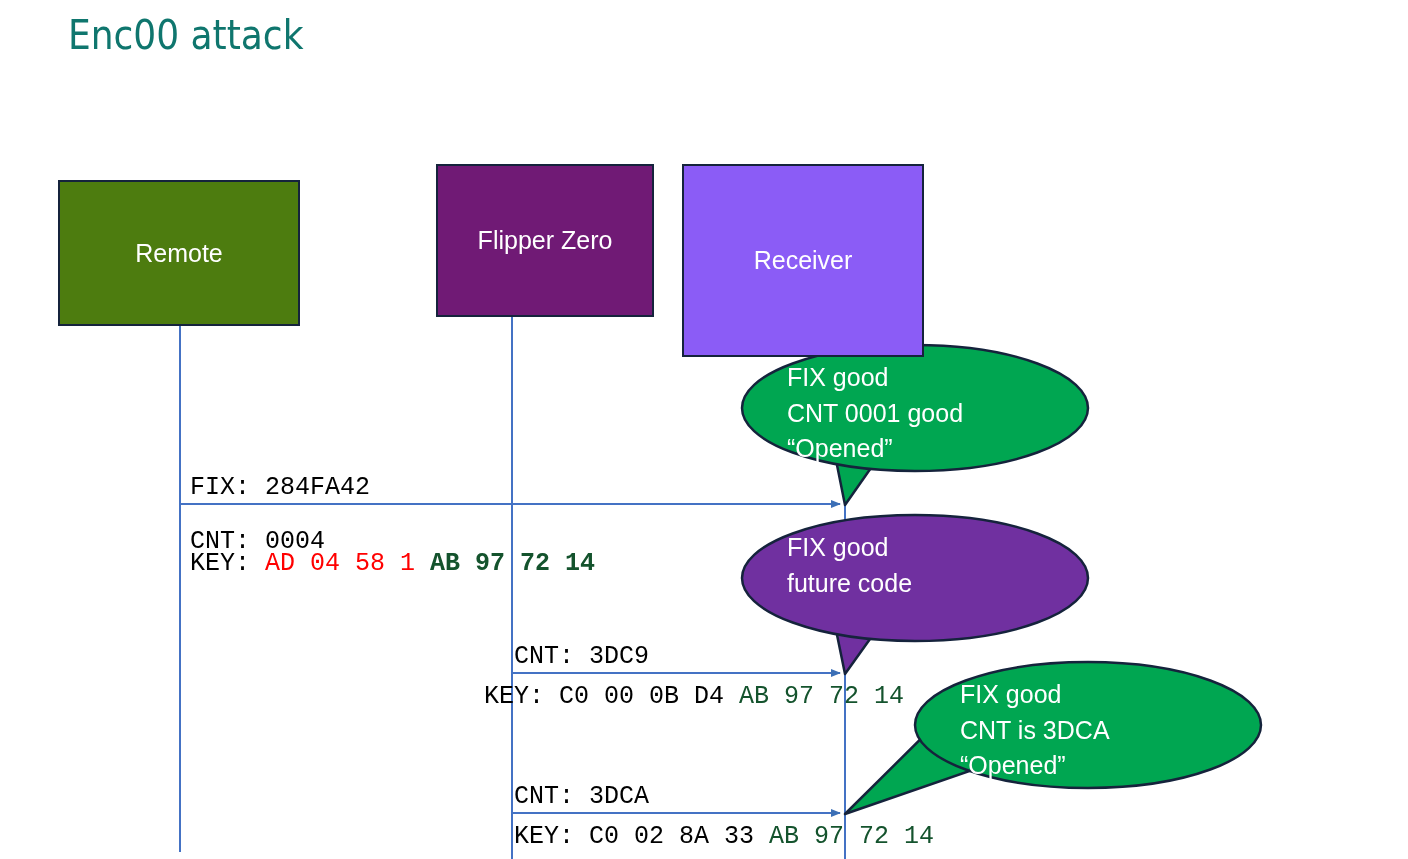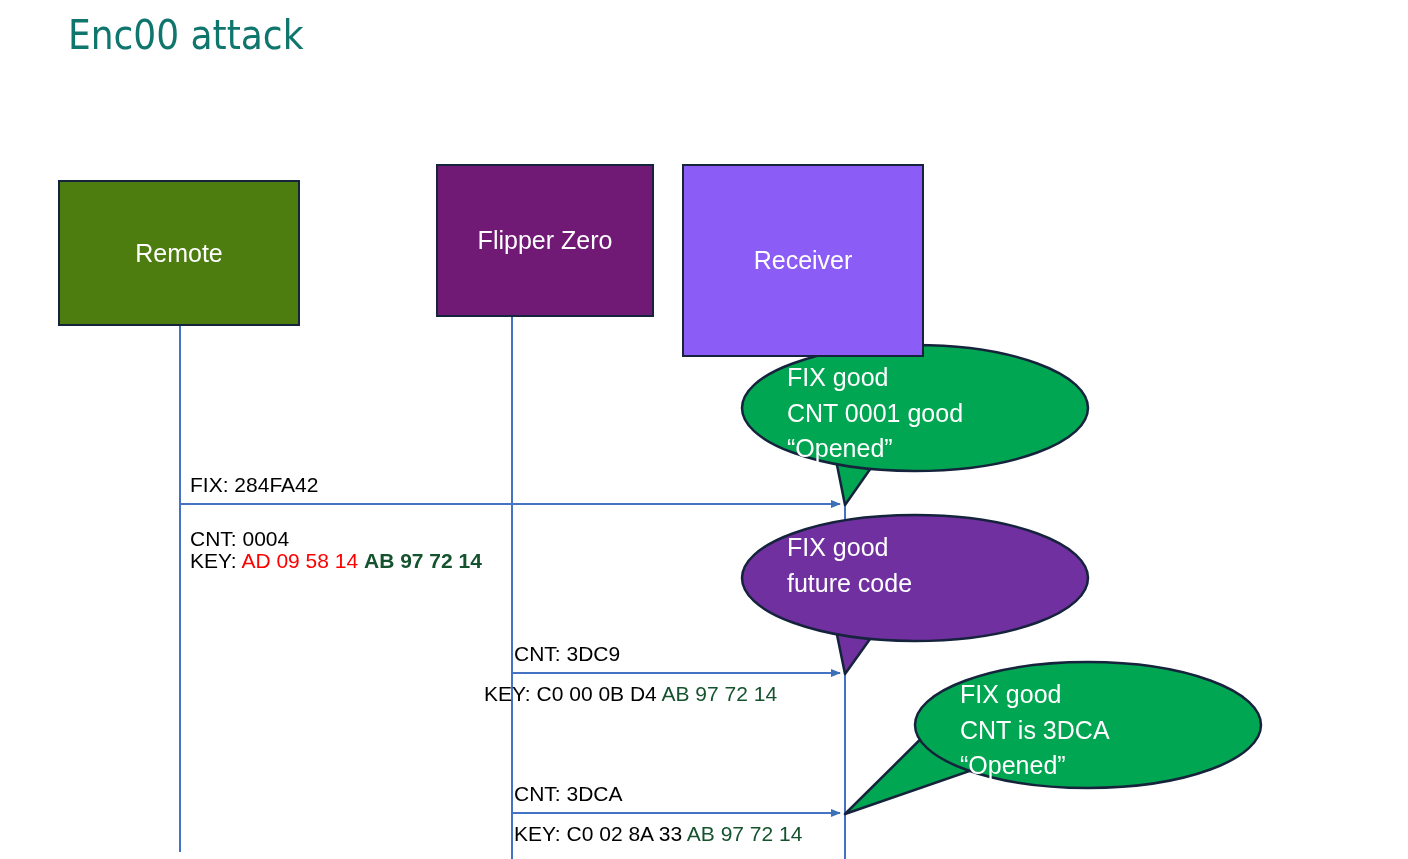--- a/index.html
+++ b/index.html
@@ -49,24 +49,24 @@
   }
   .actor-label {
     color: #ffffff;
     font-size: 25px;
     font-family: "Liberation Sans", sans-serif;
     white-space: nowrap;
   }
 
   .msg-line {
     position: absolute;
-    font-size: 21px;
+    font-size: 25px;
     color: #000000;
     white-space: nowrap;
-    font-family: Liberation Sans, sans-serif;
+    font-family: Liberation Mono, monospace;
     line-height: 1.18;
   }
   .k-red  { color: #FF0000; }
   .k-green{ color: #14532d; }
   .k-bold { font-weight: bold; }
 
   .callout-text {
     position: absolute;
     color: #ffffff;
     font-size: 25px;
@@ -127,21 +127,21 @@
 
   <div class="actor-box" style="left:682px; top:164px; width:242px; height:193px; background:#8b5cf6;">
     <span class="actor-label">Receiver</span>
   </div>
 
   <div class="msg-line" style="left:190px; top:473px;">FIX: 284FA42</div>
 
   <div class="msg-line" style="left:190px; top:527px;">CNT: 0004</div>
 
   <div class="msg-line" style="left:190px; top:549px;">
-    <span>KEY: </span><span class="k-red">AD 09 58 14</span><span> </span><span class="k-green k-bold">AB 97 72 14</span>
+    <span>KEY: </span><span class="k-red">AD 04 58 1</span><span> </span><span class="k-green k-bold">AB 97 72 14</span>
   </div>
 
   <div class="msg-line" style="left:514px; top:642px;text-align:right;">CNT: 3DC9</div>
 
   <div class="msg-line" style="left:484px; top:682px;">
     <span>KEY: </span><span>C0 00 0B D4</span><span> </span><span class="k-green">AB 97 72 14</span>
   </div>
 
   <div class="msg-line" style="left:514px; top:782px;">CNT: 3DCA</div>
 

